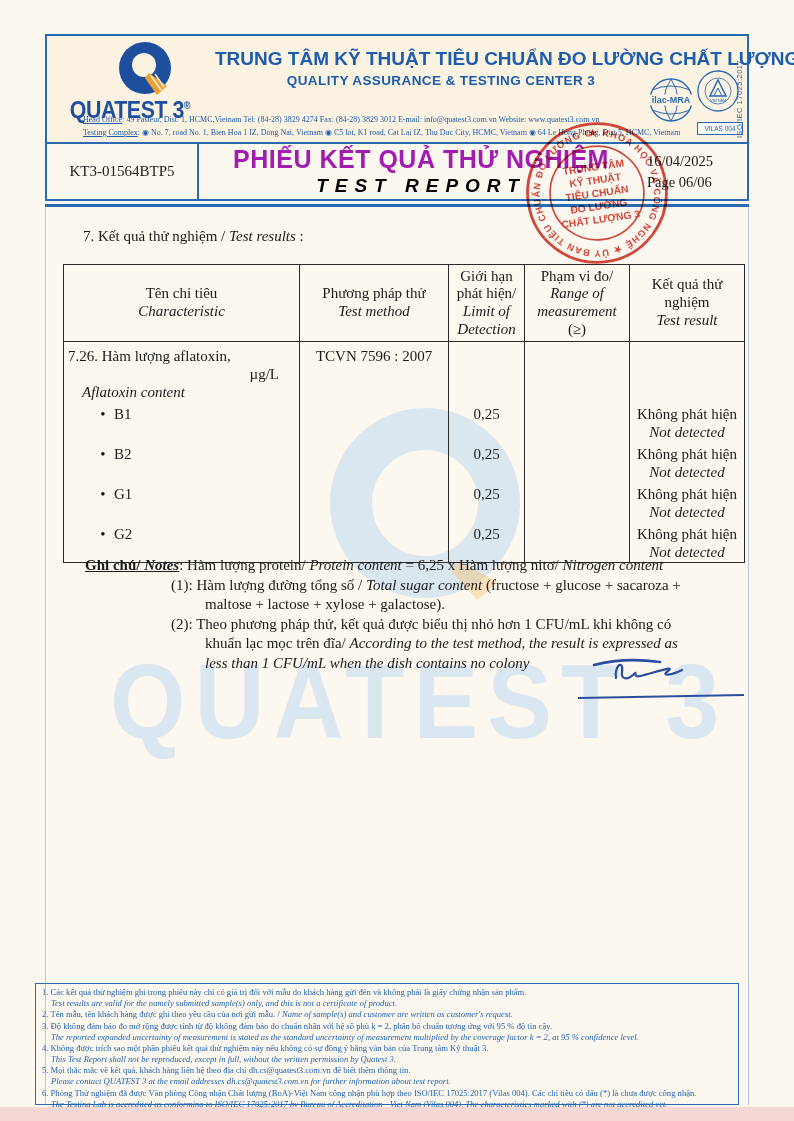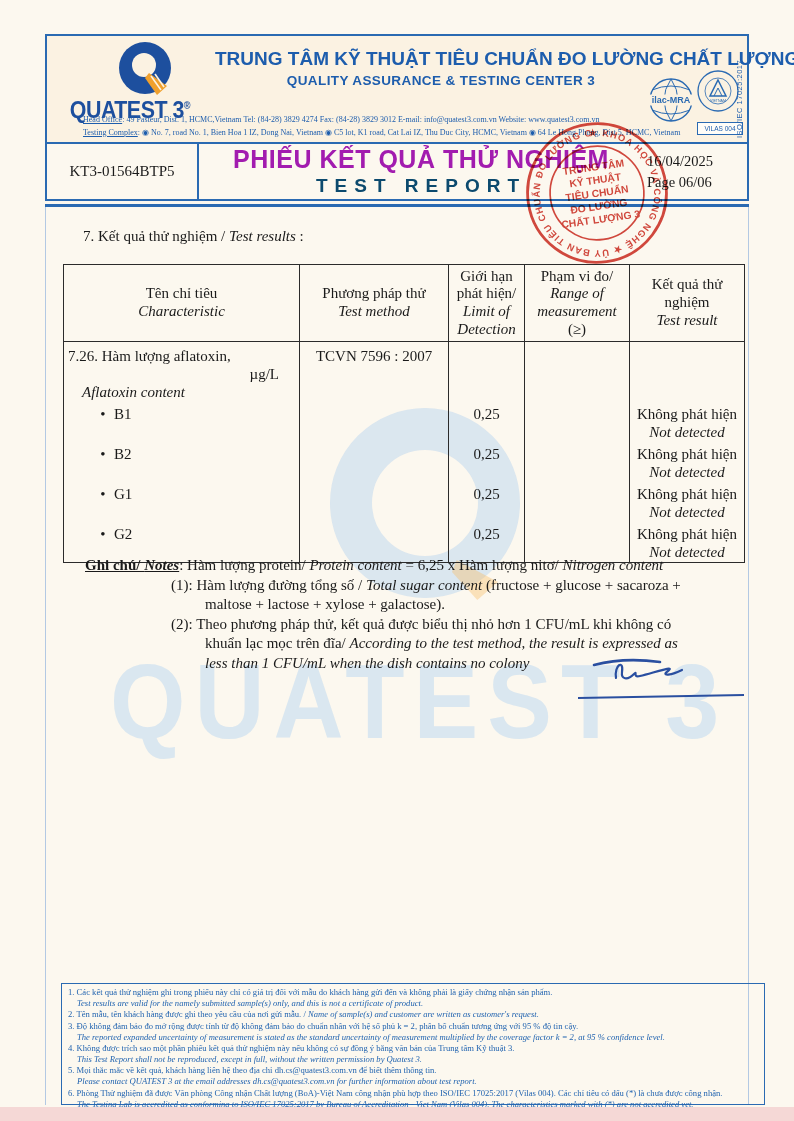--- a/index.html
+++ b/index.html
@@ -36,22 +36,22 @@
   .iso-vert{position:absolute;left:688px;top:6px;height:96px;writing-mode:vertical-rl;transform:rotate(180deg);
      font-family:"Liberation Sans",sans-serif;font-size:7.5px;color:#1d5dad;letter-spacing:.5px;}
 
   
   .titlebar{position:absolute;left:45px;top:144px;width:704px;height:57px;box-sizing:border-box;
      border-left:2px solid #2a6ab2;border-right:2px solid #2a6ab2;border-bottom:2px solid #2a6ab2;z-index:2;}
   .report-no{position:absolute;left:0;top:0;width:152px;height:100%;border-right:2px solid #2a6ab2;
      display:flex;align-items:center;justify-content:center;font-size:15px;box-sizing:border-box;}
   .title-center{position:absolute;left:152px;right:104px;top:1px;text-align:center;}
   .title-vi{font-family:"Liberation Sans",sans-serif;font-weight:bold;font-size:25px;color:#a21caf;letter-spacing:.5px;}
-  .title-en{font-family:"Liberation Sans",sans-serif;font-weight:bold;font-size:19px;
-     color:#0c4a6e;letter-spacing:7px;margin-top:1px;}
+  .title-en{font-family:"Liberation Sans",sans-serif;font-weight:bold;font-style:italic;font-size:19px;
+     color:#000000;letter-spacing:7px;margin-top:1px;}
   .date-block{position:absolute;right:4px;top:7px;width:96px;font-size:14.5px;line-height:1.45;}
   .rule{position:absolute;left:45px;top:204px;width:704px;height:3px;background:#2a6ab2;z-index:2;}
   .frame{position:absolute;left:45px;top:207px;width:704px;height:898px;box-sizing:border-box;
      border-left:1px solid #b3c9e3;border-right:1px solid #b3c9e3;z-index:1;}
 
   
   .stamp{position:absolute;left:522px;top:118px;width:150px;height:150px;z-index:3;
      mix-blend-mode:multiply;opacity:.92;transform:rotate(-8deg);}
 
   
@@ -76,21 +76,21 @@
   tr.r-item td.c1{padding-left:28px;}
 
   
   .notes{position:absolute;left:85px;top:556px;width:610px;font-size:15px;line-height:1.3;z-index:2;}
   .notes .ind1{margin-left:86px;}
   .notes .ind2{margin-left:120px;}
 
   .signature{position:absolute;left:572px;top:645px;z-index:2;}
 
   
-  .footer{position:absolute;left:61px;top:983px;width:704px;height:122px;box-sizing:border-box;
+  .footer{position:absolute;left:35px;top:983px;width:704px;height:122px;box-sizing:border-box;
      border:1.5px solid #2a6ab2;padding:3px 6px 2px 6px;font-size:8.6px;color:#2264b0;line-height:1.3;z-index:2;}
   .footer .en-line{padding-left:9px;}
   .bottom-strip{position:absolute;left:0;top:1107px;width:794px;height:14px;background:#f5d8d6;z-index:2;}
 </style>
 </head>
 <body>
 
 <div id="wm-circle"></div>
 <div id="wm-tail"></div>
 <div id="wm-text">QUATEST 3</div>

